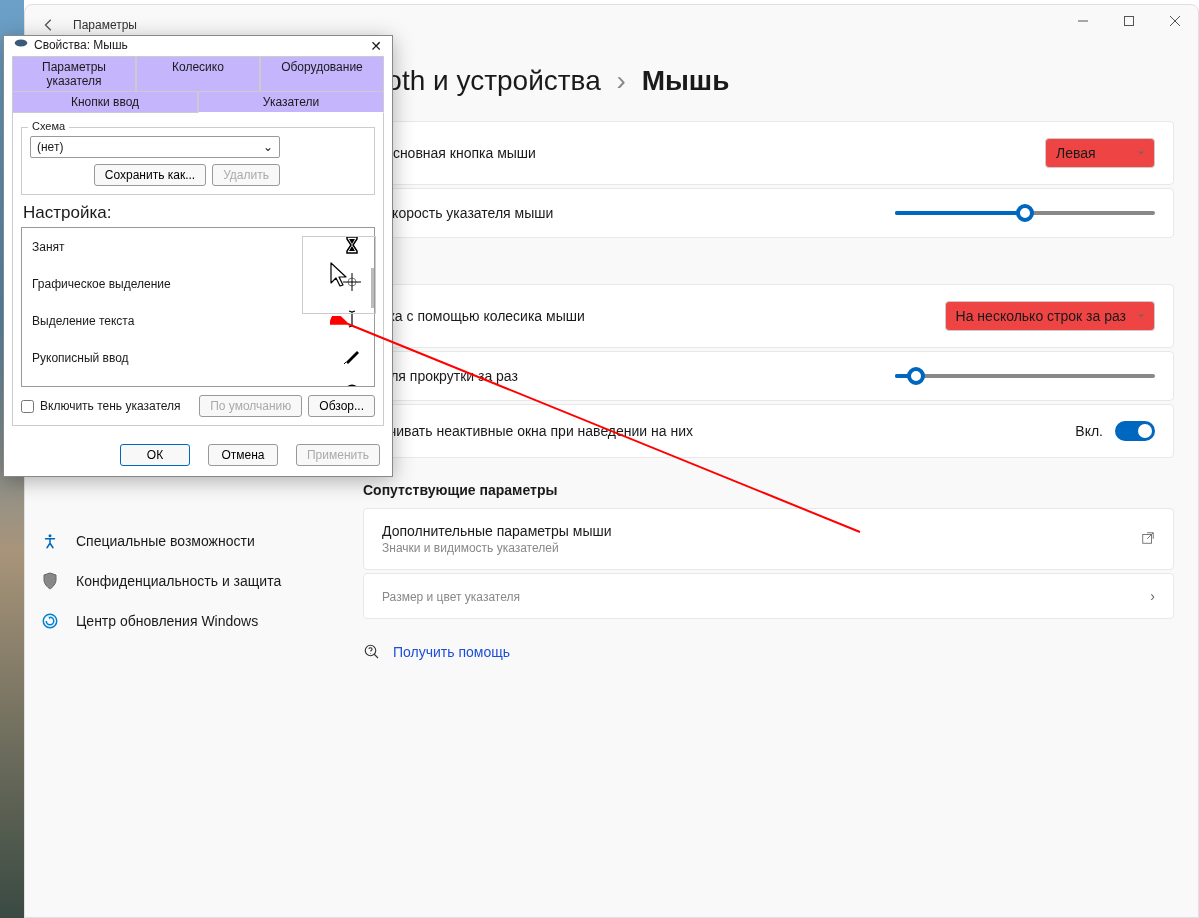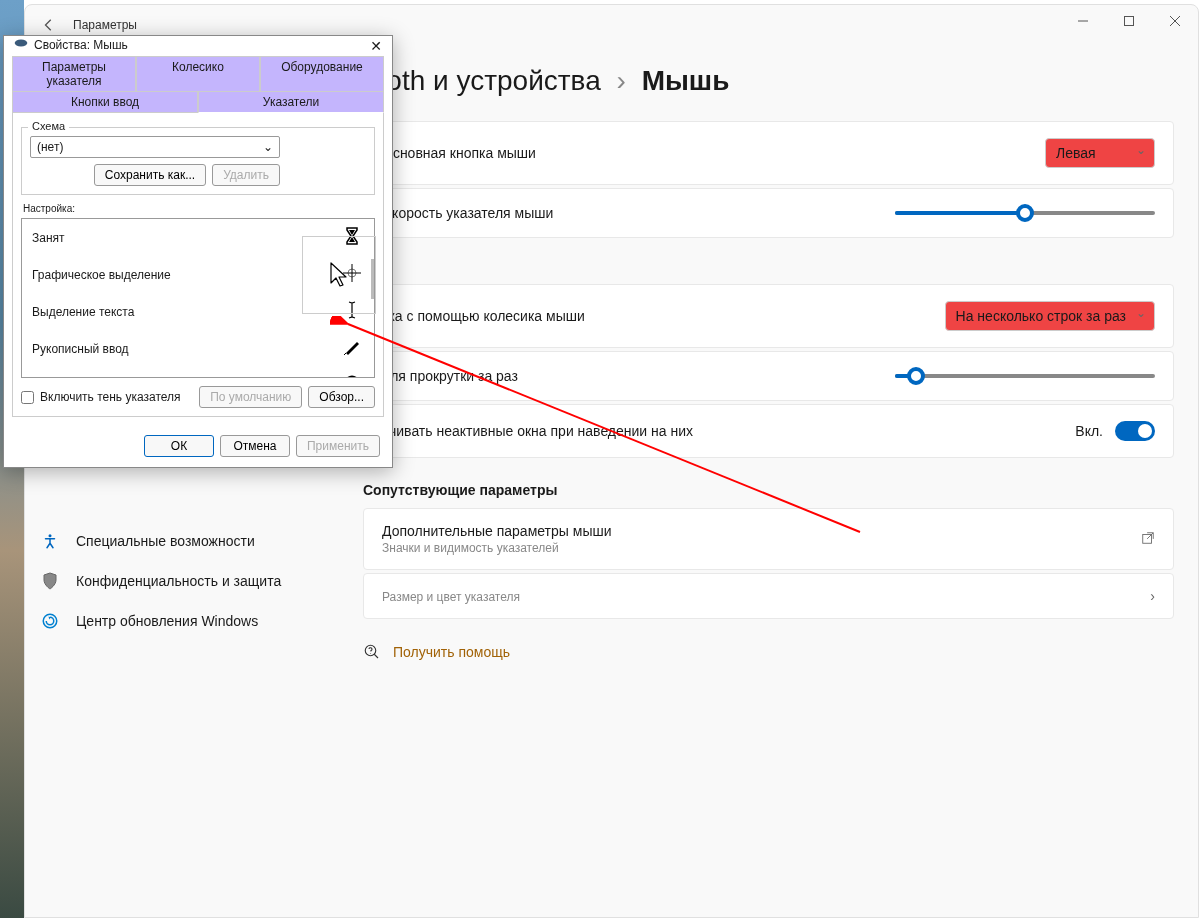--- a/index.html
+++ b/index.html
@@ -27,50 +27,50 @@
 .select::after{content:"⌄";position:absolute;right:8px;top:4px;color:#666;font-size:12px}
 .slider{width:260px;height:4px;background:#888;position:relative;border-radius:2px}
 .slider .fill{position:absolute;left:0;top:0;height:4px;background:#0067c0;border-radius:2px}
 .slider .thumb{position:absolute;top:-7px;width:18px;height:18px;border-radius:50%;background:#fff;border:4px solid #0067c0}
 .toggle{width:40px;height:20px;border-radius:10px;background:#0067c0;position:relative}
 .toggle::after{content:"";position:absolute;right:3px;top:3px;width:14px;height:14px;border-radius:50%;background:#fff}
 .section-h{font-weight:600;margin:24px 0 10px 0;font-size:14px}
 .link-card{background:#fff;border:1px solid #e8e8e8;border-radius:4px;padding:14px 18px;margin-bottom:3px;display:flex;align-items:center;cursor:pointer}
 .link-card .txt{flex:1}
 .chev{color:#666}
-.help{display:flex;align-items:center;margin-top:24px;color:#a16207;font-size:14px}
+.help{display:flex;align-items:center;margin-top:24px;color:#1d4ed8;font-size:14px}
 .help svg{margin-right:12px}
 .dialog{position:absolute;left:3px;top:35px;width:390px;background:#fff;border:1px solid #888;box-shadow:0 4px 20px rgba(0,0,0,0.3)}
 .dlg-title{display:flex;align-items:flex-start;padding:2px 10px;font-size:12px}
 .dlg-title .spacer{flex:1}
 .dlg-title .close{cursor:pointer;font-size:14px}
 .tabs{display:flex;flex-wrap:wrap;padding:0 8px;font-size:12px}
 .tab{border:1px solid #ccc;padding:3px 0;text-align:center;background:#c4b5fd;cursor:pointer;margin-bottom:-1px}
 .tab.r1{width:33.33%}
 .tab.r2{width:50%}
 .tab.active{border-bottom:1px solid #fff;z-index:1;position:relative}
 .tab-body{border:1px solid #ccc;margin:0 8px 8px 8px;padding:8px;border-top:none}
 .scheme-box{border:1px solid #ccc;padding:8px;margin-bottom:8px;position:relative}
 .scheme-box .lbl{position:absolute;top:-8px;left:6px;background:#fff;padding:0 4px;font-size:11px}
 .combo{border:1px solid #999;padding:3px 6px;font-size:12px;display:flex;align-items:center;border-radius:2px;width:250px}
 .combo .v{flex:1}
 .btn-row{display:flex;gap:6px;justify-content:flex-end;margin-top:6px}
 .dbtn{border:1px solid #999;border-radius:3px;padding:3px 10px;font-size:12px;background:#f8f8f8;cursor:pointer}
 .dbtn.dis{color:#aaa}
 .preview{position:absolute;right:16px;top:124px;width:74px;height:78px;border:1px solid #ccc;display:flex;align-items:center;justify-content:center}
-.cust-lbl{font-size:10px;margin:6px 0 4px 2px}
+.cust-lbl{font-size:17px;margin:6px 0 4px 2px}
 .cursor-list{border:1px solid #999;height:160px;overflow:hidden;position:relative}
 .clist-item{display:flex;align-items:center;padding:8px 10px;font-size:12px;border-bottom:0}
 .clist-item .nm{flex:1}
 .clist-item .ic{width:24px;text-align:center}
 .scroll-ind{position:absolute;right:0;top:40px;width:3px;height:40px;background:#bbb}
 .chk-row{display:flex;align-items:center;margin-top:8px;font-size:12px}
 .chk-row input{margin-right:6px}
 .chk-row .sp{flex:1}
-.dlg-foot{display:flex;justify-content:flex-end;gap:6px;padding:10px 12px}
+.dlg-foot{display:flex;justify-content:flex-end;gap:18px;padding:10px 12px}
 .dlg-foot .dbtn{min-width:70px;text-align:center}
 .dlg-foot .primary{border:1px solid #0067c0}
 .arrow{position:absolute;pointer-events:none;z-index:50;left:330px;top:316px}
 </style>
 </head>
 <body>
 
 <div class="bg-stripe"></div>
 
 <div class="settings-win">

